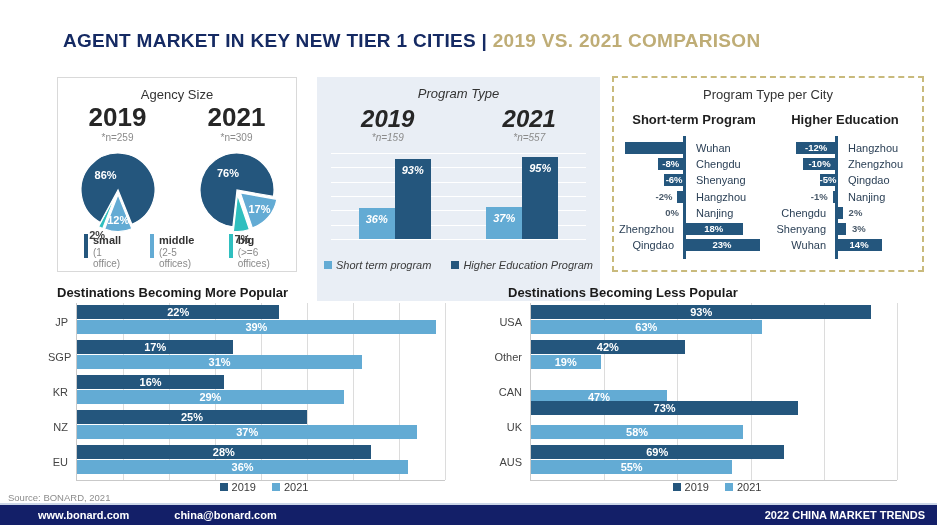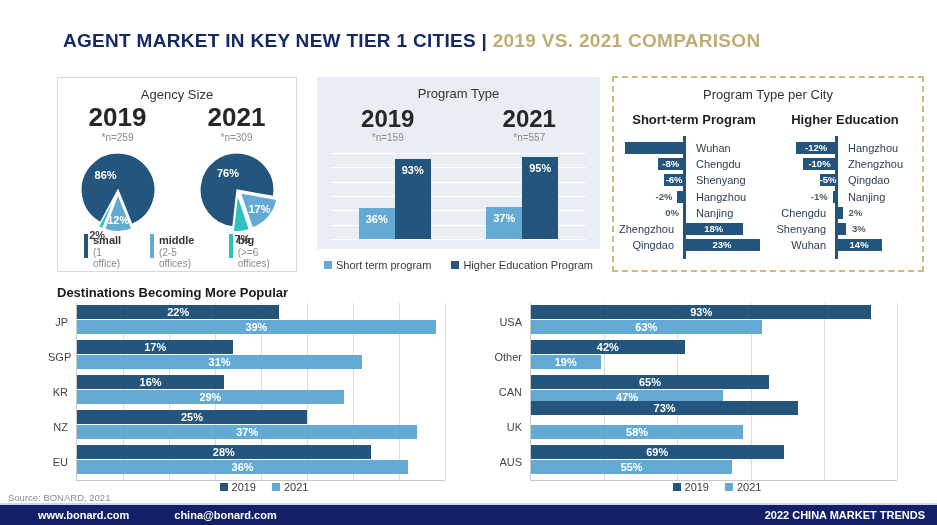--- a/index.html
+++ b/index.html
@@ -8,21 +8,21 @@
   
   .page-title{position:absolute;left:63px;top:30px;font-size:19px;font-weight:bold;
               letter-spacing:.3px;white-space:nowrap;}
   .title-main{color:#152a63;}
   .title-accent{color:#bfad76;}
   
   .panel{position:absolute;box-sizing:border-box;background:#fff;}
   .panel-title{position:absolute;left:0;right:0;top:9px;text-align:center;
                font-size:13px;color:#333;}
   #panel-agency{left:57px;top:77px;width:240px;height:195px;border:1px solid #d9d9d9;}
-  #panel-program{left:317px;top:77px;width:283px;height:172px;background:#e9eef5;}
+  #panel-program{left:317px;top:77px;width:283px;height:224px;background:#e9eef5;font-style:italic;}
   #panel-percity{left:612px;top:76px;width:312px;height:196px;border:2px dashed #c9ba7c;}
   
   .years-row{position:absolute;left:0;right:0;display:flex;}
   .year-block{flex:1;text-align:center;}
   .year-big{font-size:26px;font-weight:bold;color:#262626;line-height:1.05;}
   .year-big.small{font-size:24px;}
   .n-label{font-size:10px;color:#8a8a8a;margin-top:1px;}
   
   .pies-row{position:absolute;left:0;right:0;top:64px;display:flex;justify-content:space-around;}
   
@@ -295,43 +295,41 @@
       <div class="sq-leg">
         <div class="sq c-dark"></div>
         <div>2019</div>
       </div>
       <div class="sq-leg">
         <div class="sq c-light"></div>
         <div>2021</div>
       </div>
     </div>
 
+  <div class="dest-title" style="left:508px;top:285px;">Destinations Becoming Less Popular</div>
   <div class="dest-chart" style="left:490px;width:412px;">
       <div class="dest-plot" style="left: 40px; width: 366px;">
         <div class="d-grid" style="left: 73.2px;"></div>
         <div class="d-grid" style="left: 146.4px;"></div>
         <div class="d-grid" style="left: 219.6px;"></div>
         <div class="d-grid" style="left: 292.8px;"></div>
         <div class="d-grid" style="left: 366px;"></div>
         <div class="d-bar" style="top: 2px; width: 340.38px; background: rgb(36, 86, 125);">
           <div class="val">93%</div>
         </div>
         <div class="d-bar" style="top: 17px; width: 230.58px; background: rgb(99, 171, 212);">
           <div class="val">63%</div>
         </div>
         <div class="d-bar" style="top: 37px; width: 153.72px; background: rgb(36, 86, 125);">
           <div class="val">42%</div>
         </div>
         <div class="d-bar" style="top: 52px; width: 69.54px; background: rgb(99, 171, 212);">
           <div class="val">19%</div>
         </div>
-        <div class="d-bar" style="top: 72px; width: 237.9px; background: rgb(36, 86, 125);">
-          <div class="val">65%</div>
-        </div>
-        <div class="d-bar" style="top: 87px; width: 192px; background: rgb(99, 171, 212);">
+        <div class="d-bar" style="top: 87px; width: 136px; background: rgb(99, 171, 212);">
           <div class="val">47%</div>
         </div>
         <div class="d-bar" style="top: 98px; width: 267.18px; background: rgb(36, 86, 125);">
           <div class="val">73%</div>
         </div>
         <div class="d-bar" style="top: 122px; width: 212.28px; background: rgb(99, 171, 212);">
           <div class="val">58%</div>
         </div>
         <div class="d-bar" style="top: 142px; width: 252.54px; background: rgb(36, 86, 125);">
           <div class="val">69%</div>

